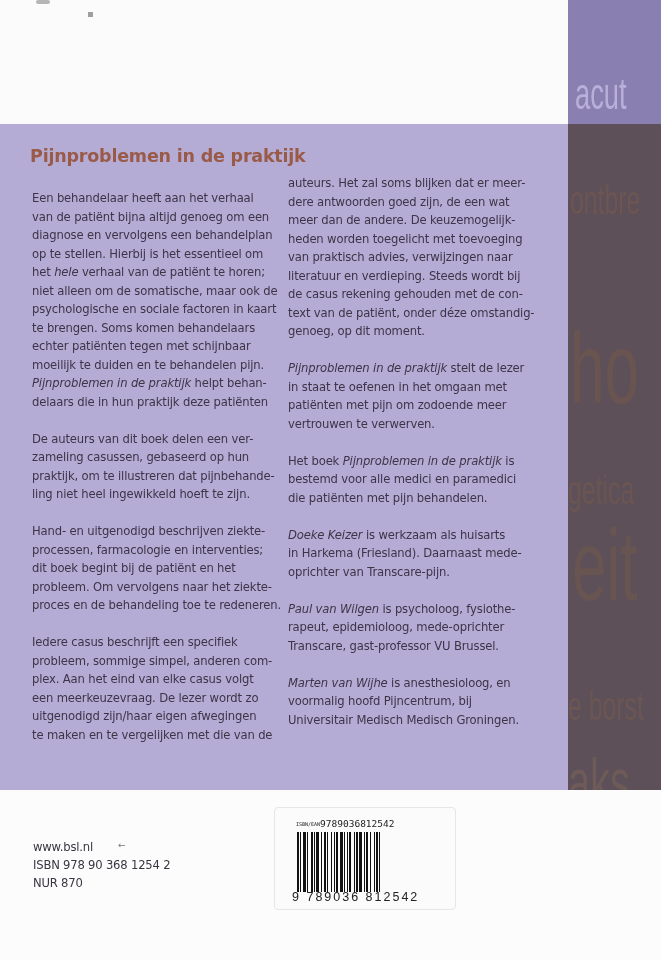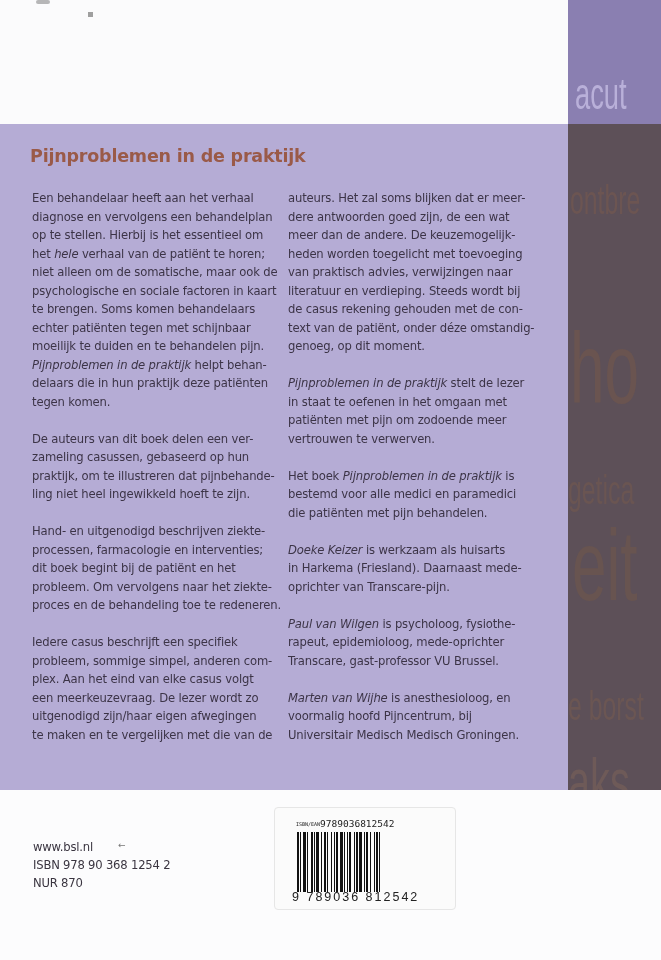--- a/index.html
+++ b/index.html
@@ -15,21 +15,21 @@
   .w-getica { left:568px; top:470px; font-size:40px; color:#6a5552; }
   .w-eit { left:572px; top:515px; font-size:100px; color:#685450; }
   .w-bors { left:568px; top:686px; font-size:40px; color:#6b5653; }
   .w-aks { left:568px; top:750px; font-size:64px; color:#6e5a58; }
   .bottom-white { position:absolute; left:0; top:790px; width:661px; height:170px; background:#fcfcfd; }
   .title { position:absolute; left:30px; top:146px; font-family:"DejaVu Sans", sans-serif; font-weight:bold; font-size:17.5px; color:#9a5a48; letter-spacing:-0.2px; }
   .col { position:absolute; font-size:11.6px; line-height:18.5px; color:#3c3447; letter-spacing:-0.15px; }
   .col p { margin:0 0 18.5px 0; }
   .col .line { display:block; white-space:nowrap; }
   .col-left { left:32px; top:189px; width:250px; }
-  .col-right { left:288px; top:189px; width:270px; }
+  .col-right { left:288px; top:174px; width:270px; }
   em { }
   .imprint { position:absolute; left:33px; top:838px; font-size:11.6px; line-height:18px; color:#3a3540; letter-spacing:-0.2px; }
   .imprint div { white-space:nowrap; }
   .arrow { position:absolute; left:118px; top:840px; font-size:9px; color:#777; }
   .barcode-label { position:absolute; left:274px; top:807px; width:180px; height:101px; background:#fbfbfb; border:1px solid #e6e6e6; border-radius:4px; }
   .ean-top { position:absolute; left:296px; top:818px; font-family:"DejaVu Sans Mono", monospace; font-size:9.5px; color:#222; white-space:nowrap; }
   .ean-top .small { font-size:5px; letter-spacing:0; vertical-align:1px; }
   .bars { position:absolute; left:297px; top:832px; width:160px; height:60px; display:flex; align-items:stretch; }
   .bars span { display:block; background:#111; height:100%; }
   .ean-bottom { position:absolute; left:292px; top:890px; font-family:Liberation Sans, sans-serif; font-size:12.5px; color:#222; letter-spacing:2px; white-space:nowrap; }
@@ -54,31 +54,31 @@
 <div class="spine-word w-bors">e borst</div>
 <div class="spine-word w-aks">aks</div>
 
 <div class="bottom-white"></div>
 
 <h1 class="title" style="margin:0;">Pijnproblemen in de praktijk</h1>
 
 <div class="col col-left">
     <p>
       <span class="line">Een behandelaar heeft aan het verhaal</span>
+      <span class="line">van de patiënt bijna altijd genoeg om een</span>
       <span class="line">diagnose en vervolgens een behandelplan</span>
       <span class="line">op te stellen. Hierbij is het essentieel om</span>
       <span class="line">het <em>hele</em> verhaal van de patiënt te horen;</span>
       <span class="line">niet alleen om de somatische, maar ook de</span>
       <span class="line">psychologische en sociale factoren in kaart</span>
       <span class="line">te brengen. Soms komen behandelaars</span>
       <span class="line">echter patiënten tegen met schijnbaar</span>
       <span class="line">moeilijk te duiden en te behandelen pijn.</span>
       <span class="line"><em>Pijnproblemen in de praktijk</em> helpt behan-</span>
       <span class="line">delaars die in hun praktijk deze patiënten</span>
-      <span class="line">tegen komen.</span>
     </p>
     <p>
       <span class="line">De auteurs van dit boek delen een ver-</span>
       <span class="line">zameling casussen, gebaseerd op hun</span>
       <span class="line">praktijk, om te illustreren dat pijnbehande-</span>
       <span class="line">ling niet heel ingewikkeld hoeft te zijn.</span>
     </p>
     <p>
       <span class="line">Hand- en uitgenodigd beschrijven ziekte-</span>
       <span class="line">processen, farmacologie en interventies;</span>

